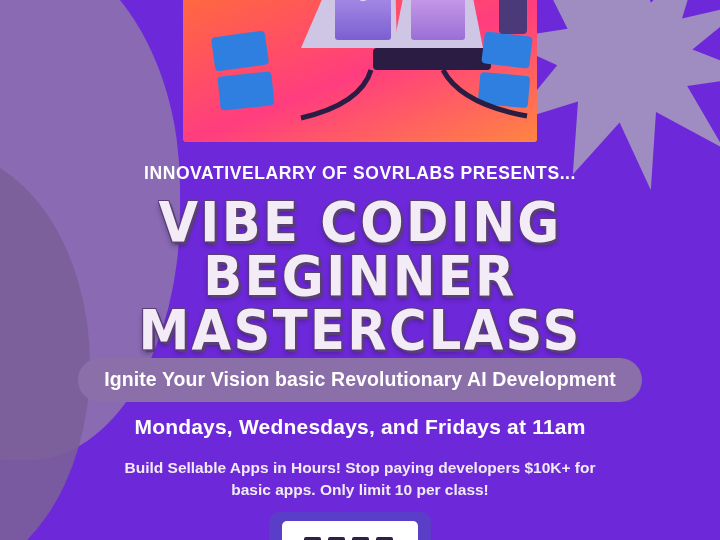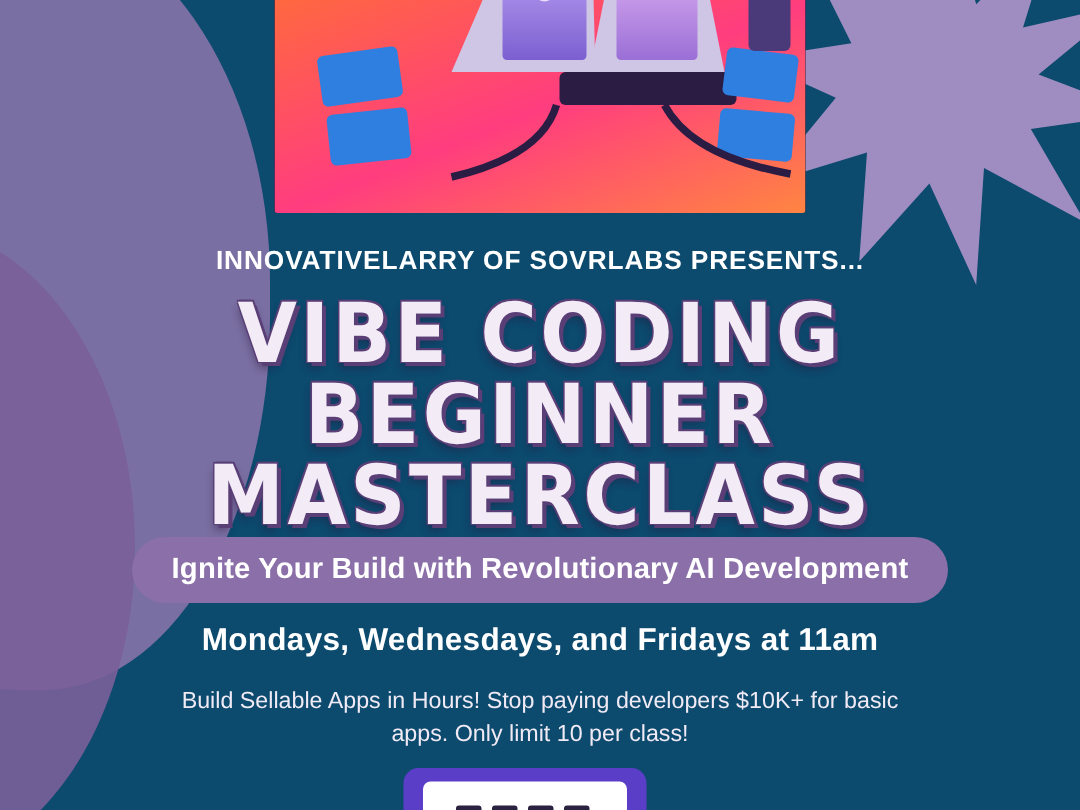--- a/index.html
+++ b/index.html
@@ -10,21 +10,21 @@
     width: 720px;
     height: 540px;
     overflow: hidden;
     font-family: "Liberation Sans", sans-serif;
     background: #6b4f87;
   }
   .poster {
     position: relative;
     width: 720px;
     height: 540px;
-    background: #0c4a6e;
+    background: #6d28d9;
     overflow: hidden;
   }
   
   .blob-left {
     position: absolute;
     left: -150px;
     top: -60px;
     width: 330px;
     height: 520px;
     background: #8e76ab;
@@ -129,21 +129,21 @@
     letter-spacing: 0.2px;
   }
   .blurb {
     position: absolute;
     top: 457px;
     left: 110px;
     width: 500px;
     color: #f0eaf5;
     font-size: 15.5px;
     line-height: 1.42;
-    font-weight: normal;
+    font-weight: bold;
   }
   
   .bottom-badge {
     position: absolute;
     top: 512px;
     left: 269px;
     width: 162px;
     height: 46px;
     background: #5a3ec8;
     border-radius: 10px;
@@ -248,21 +248,21 @@
   <div class="content">
 
     <div class="presents">INNOVATIVELARRY OF SOVRLABS PRESENTS...</div>
 
     <div class="headline">
       <span>VIBE CODING BEGINNER</span>
       <span class="line2">MASTERCLASS</span>
     </div>
 
     <div class="pill-wrap">
-      <div class="pill">Ignite Your Build with Revolutionary AI Development</div>
+      <div class="pill">Ignite Your Vision basic Revolutionary AI Development</div>
     </div>
 
     <div class="schedule">Mondays, Wednesdays, and Fridays at 11am</div>
 
     <div class="blurb">Build Sellable Apps in Hours! Stop paying developers $10K+ for basic apps. Only limit 10 per class!</div>
   </div>
 
   <div class="bottom-badge">
     <div class="bottom-badge-inner">
       <div class="bottom-badge-bars">

